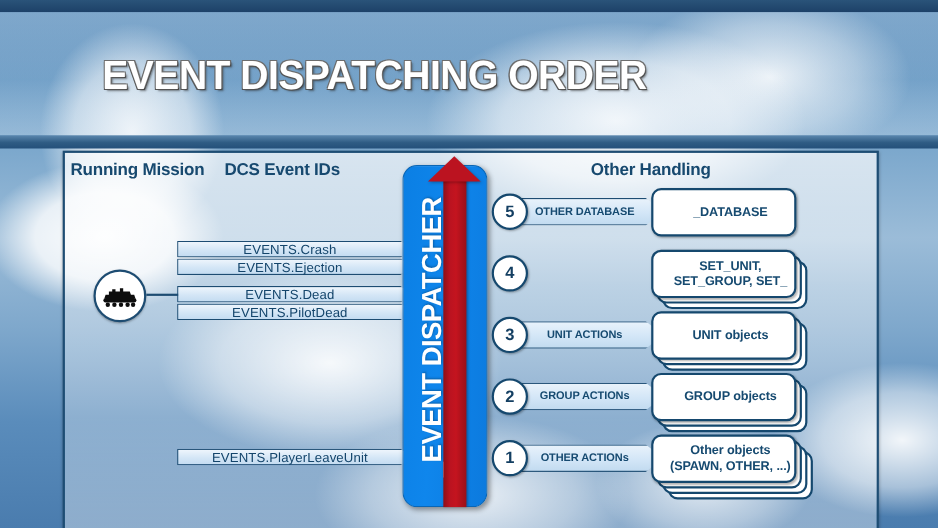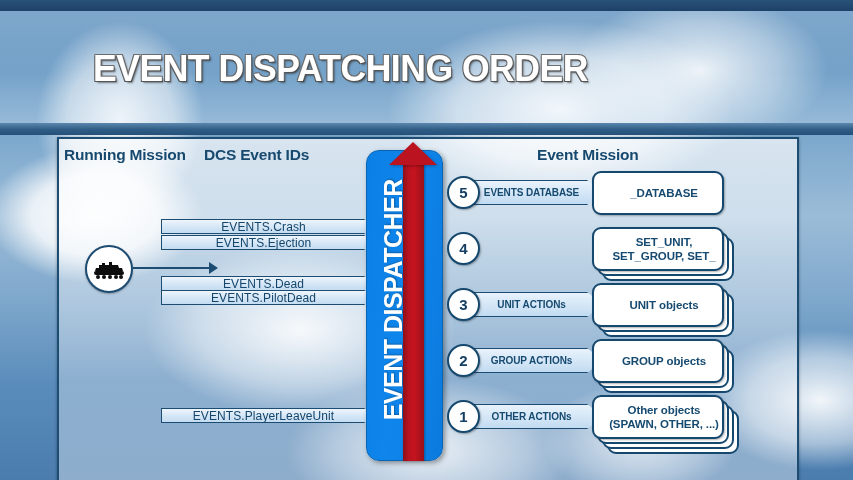--- a/index.html
+++ b/index.html
@@ -99,22 +99,22 @@
     display:flex; align-items:center; justify-content:center;
     clip-path:polygon(0 0, calc(100% - 11px) 0, 100% 50%, calc(100% - 11px) 100%, 0 100%);
     box-shadow:1px 1px 2px rgba(0,0,0,.28);
   }
   .evt span {
     font-size:12px; color:#14456b; font-weight:normal;
     white-space:nowrap; margin-right:9px; letter-spacing:.1px;
   }
   #evt-crash    { left:102px; top:80px;  width:214px; }
   #evt-ejection { left:102px; top:96px;  width:214px; }
-  #evt-dead     { left:102px; top:121px; width:214px;margin-top:16px; }
-  #evt-pilotdead{ left:102px; top:151px; width:214px; }
+  #evt-dead     { left:102px; top:121px; width:214px; }
+  #evt-pilotdead{ left:102px; top:137px; width:214px; }
   #evt-leave    { left:102px; top:269px; width:214px; }
 
   
   #dispatcher {
     position:absolute; left:307px; top:11px; width:77px; height:311px;
     background:linear-gradient(95deg,#0b7fe4 0%,#0f86ec 45%,#0c7ade 100%);
     border-radius:13px;
     border:1px solid #0a66b5;
     box-shadow:2px 2px 5px rgba(0,0,0,.38);
   }
@@ -200,21 +200,21 @@
 <div id="top-rule"></div>
 <div id="title-band"></div>
 <div id="mid-rule"></div>
 
 <div id="page-title">EVENT DISPATCHING ORDER</div>
 
 <div id="panel">
 
   <div class="col-head" id="head-running">Running Mission</div>
   <div class="col-head" id="head-dcs">DCS Event IDs</div>
-  <div class="col-head" id="head-eh">Event Mission</div>
+  <div class="col-head" id="head-eh">Other Handling</div>
 
   <div id="unit-icon">
     <svg viewBox="0 0 34 22" xmlns="http://www.w3.org/2000/svg" aria-hidden="true">
       <path fill="#0d0d0d" d="M4 10 L7 10 L7 7 L10 7 L10 5 L13 5 L13 7 L17 7 L17 4 L20 4 L20 7 L26 7 L27 10 L30 10 L31 13 L3 13 Z"></path>
       <rect x="2" y="13" width="30" height="4" rx="2" fill="#0d0d0d"></rect>
       <circle cx="6" cy="19" r="2" fill="#0d0d0d"></circle>
       <circle cx="12" cy="19" r="2" fill="#0d0d0d"></circle>
       <circle cx="18" cy="19" r="2" fill="#0d0d0d"></circle>
       <circle cx="24" cy="19" r="2" fill="#0d0d0d"></circle>
       <circle cx="29" cy="19" r="2" fill="#0d0d0d"></circle>
@@ -243,21 +243,21 @@
     <div id="dispatcher-label">
       <span>_EVENT DISPATCHER</span>
     </div>
   </div>
   <div id="red-shaft"></div>
   <div id="red-head"></div>
 
   <div class="row" style="top:32px">
     <div class="num-circle">5</div>
     <div class="action-chev">
-      <span>EVENTS DATABASE</span>
+      <span>OTHER DATABASE</span>
     </div>
     <div class="obj-wrap">
       <div class="obj-box">
         <span>_DATABASE</span>
       </div>
     </div>
   </div>
 
   <div class="row" style="top:88px">
     <div class="num-circle">4</div>

